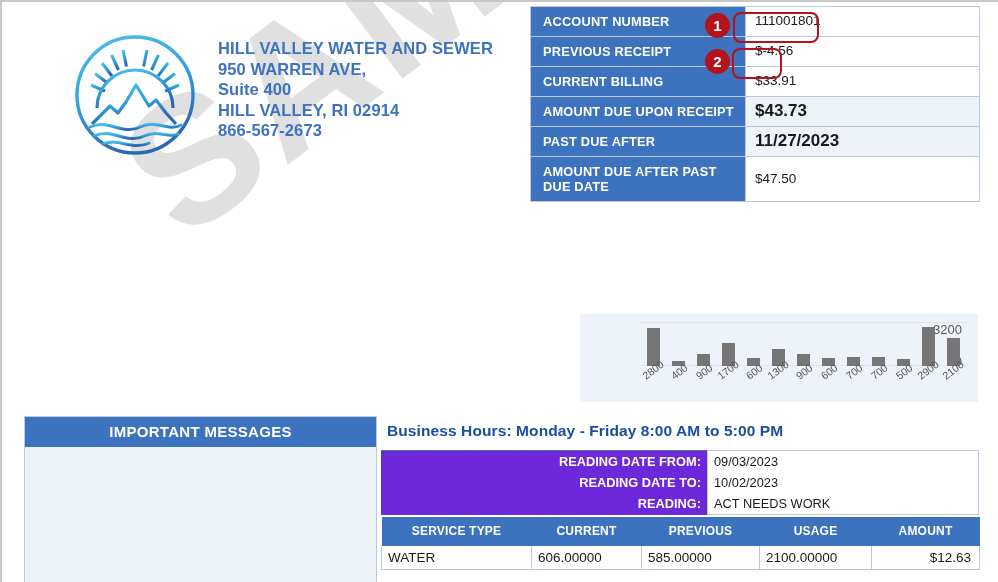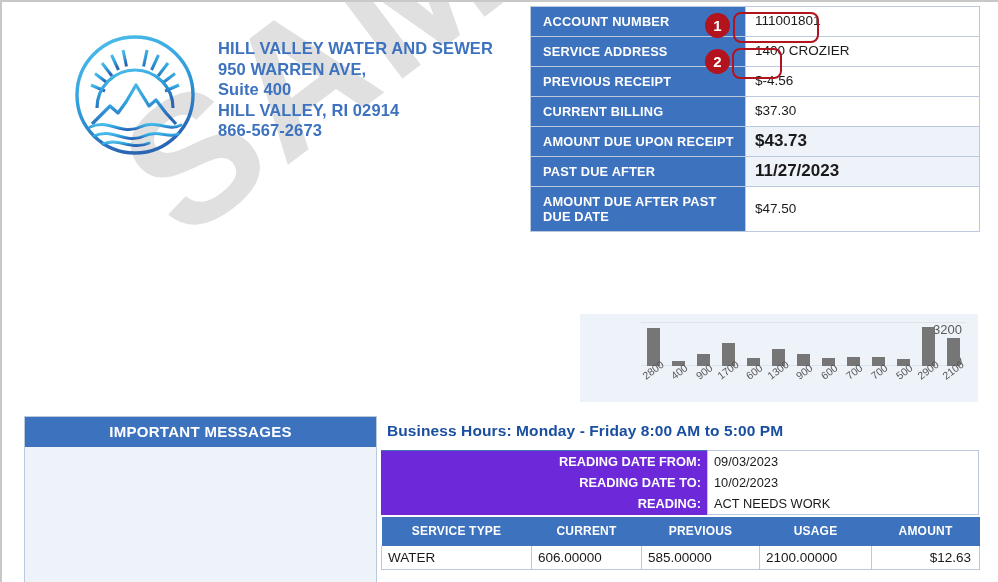--- a/index.html
+++ b/index.html
@@ -344,30 +344,26 @@
     <div>866-567-2673</div>
   </div>
 
   <table id="summary">
     <tbody>
         <tr>
           <td class="lbl">ACCOUNT NUMBER</td>
           <td class="val">111001801</td>
         </tr>
         <tr>
-          <td class="lbl">SERVICE ADDRESS</td>
-          <td class="val">1400 CROZIER</td>
-        </tr>
-        <tr>
           <td class="lbl">PREVIOUS RECEIPT</td>
           <td class="val">$-4.56</td>
         </tr>
         <tr>
           <td class="lbl">CURRENT BILLING</td>
-          <td class="val">$37.30</td>
+          <td class="val">$33.91</td>
         </tr>
         <tr class="hl">
           <td class="lbl">AMOUNT DUE UPON RECEIPT</td>
           <td class="val big">$43.73</td>
         </tr>
         <tr class="hl">
           <td class="lbl">PAST DUE AFTER</td>
           <td class="val big">11/27/2023</td>
         </tr>
         <tr>

